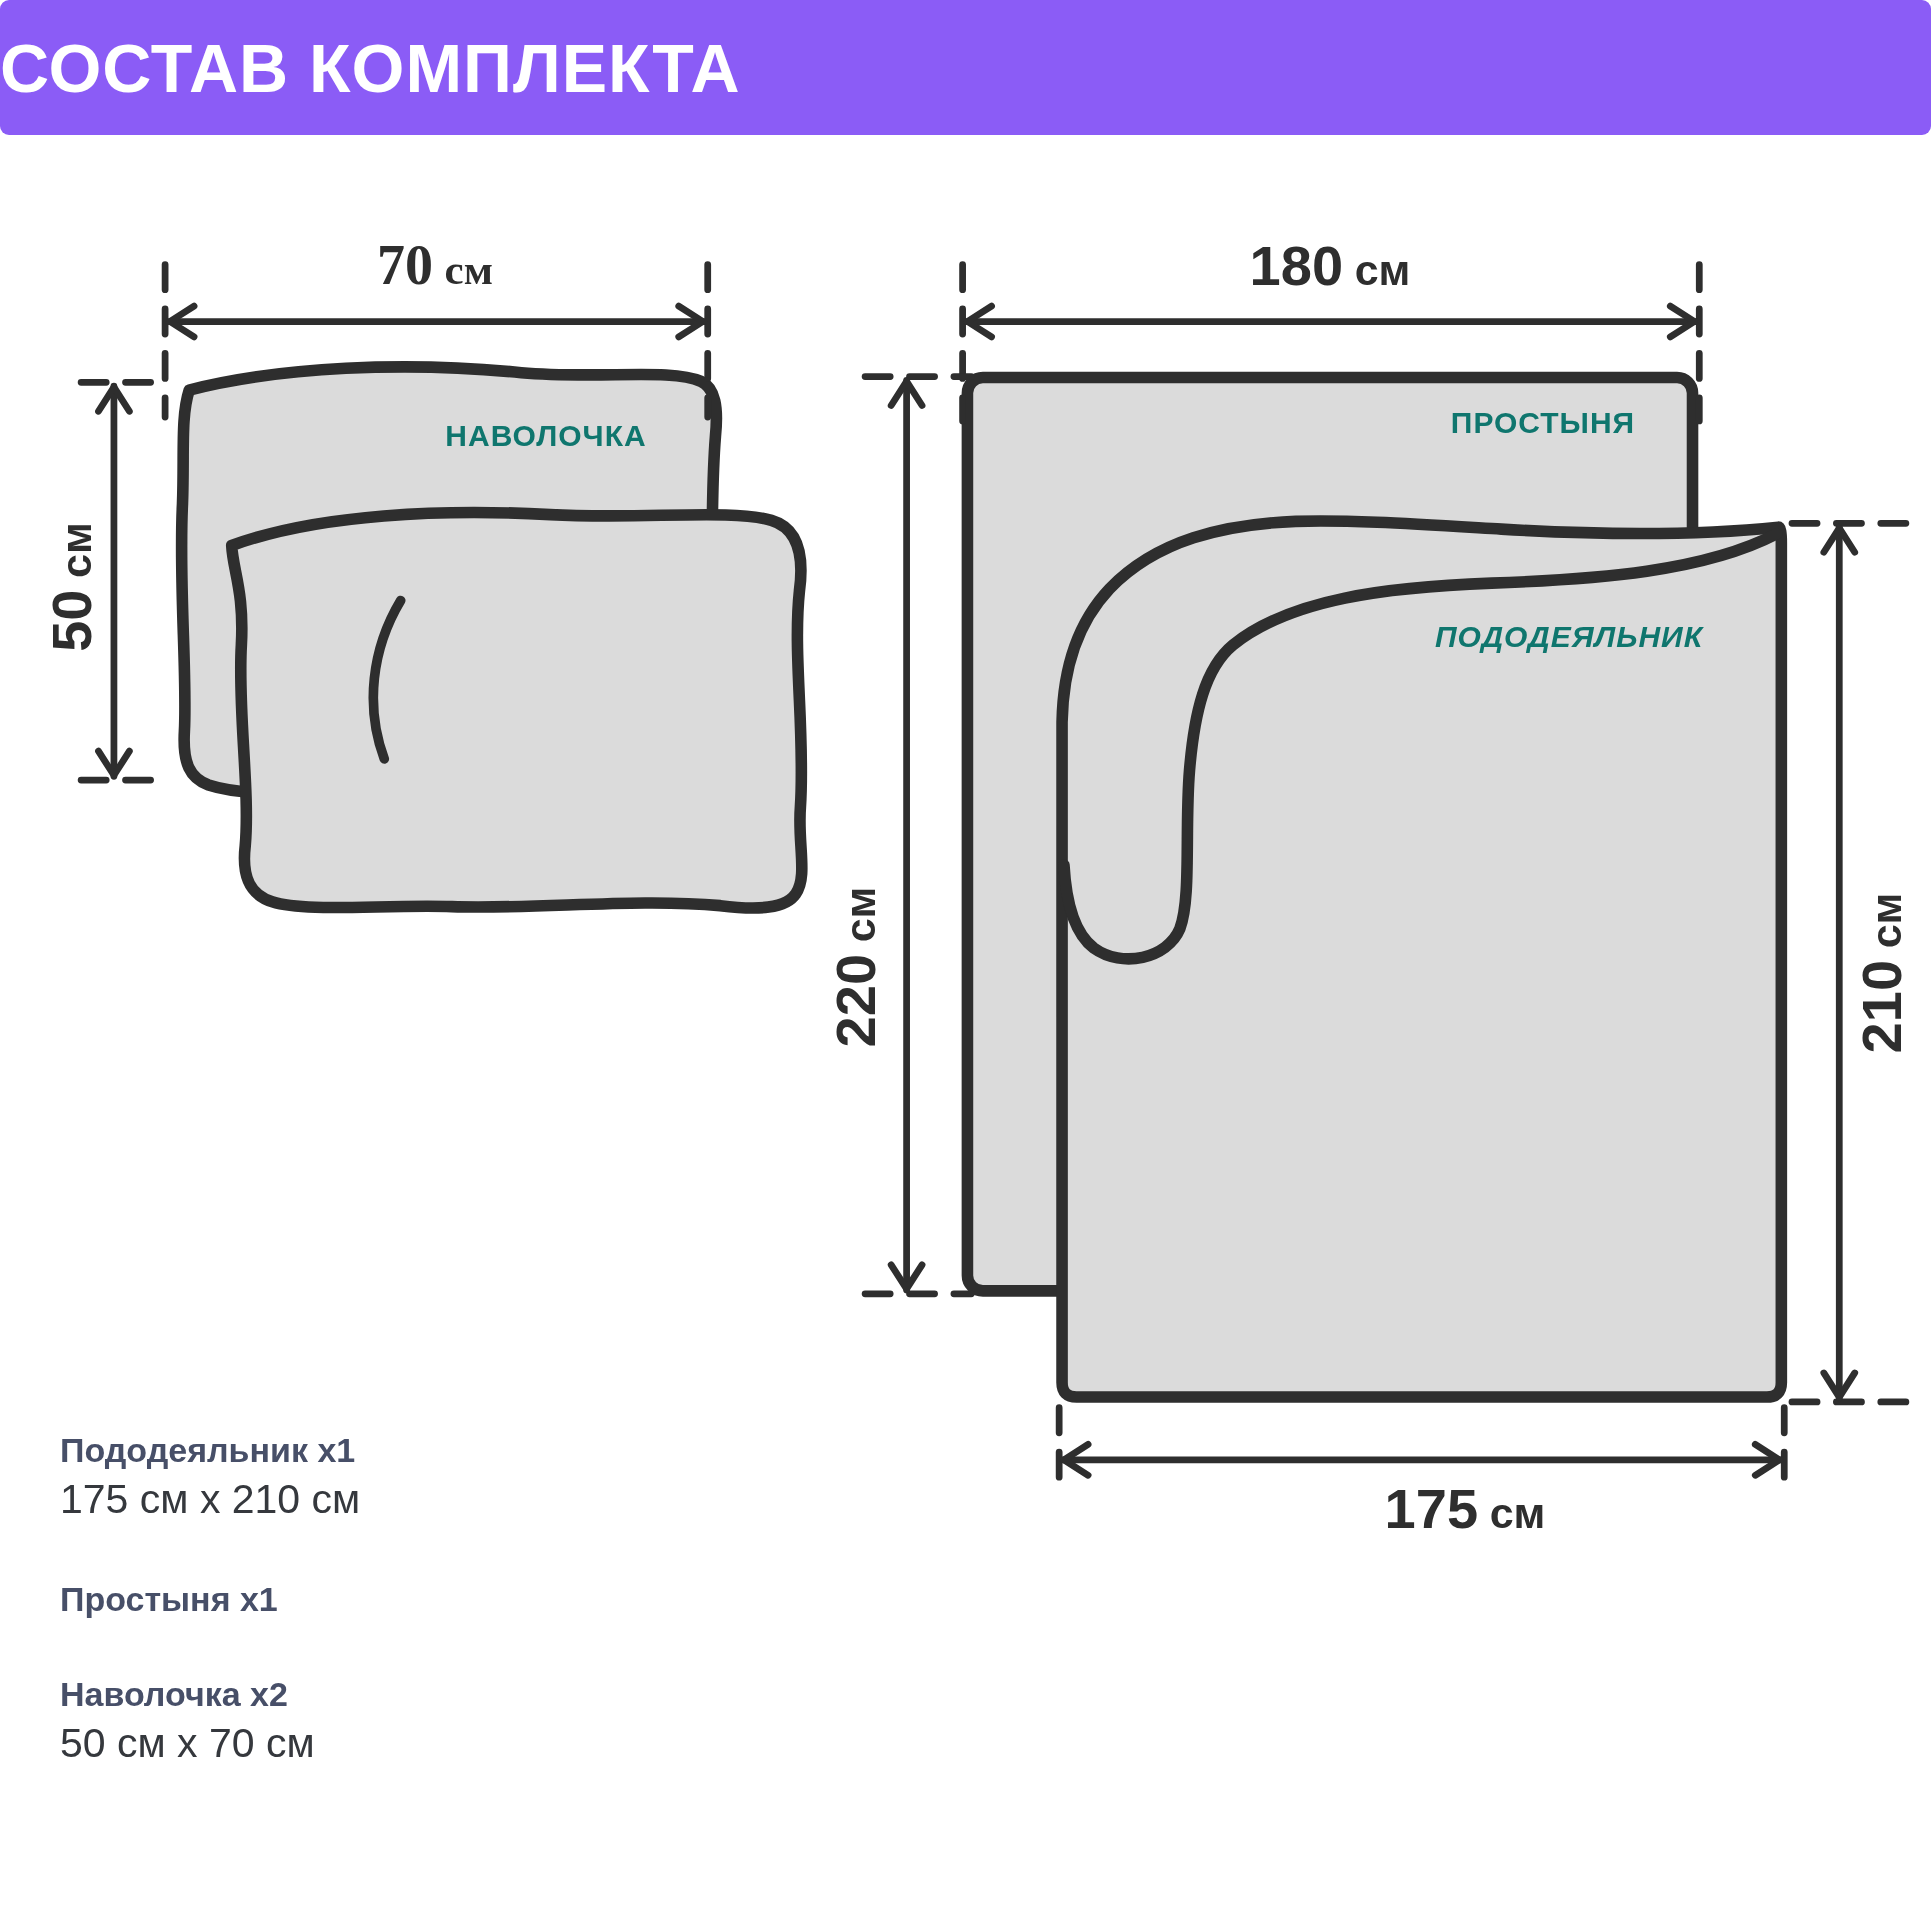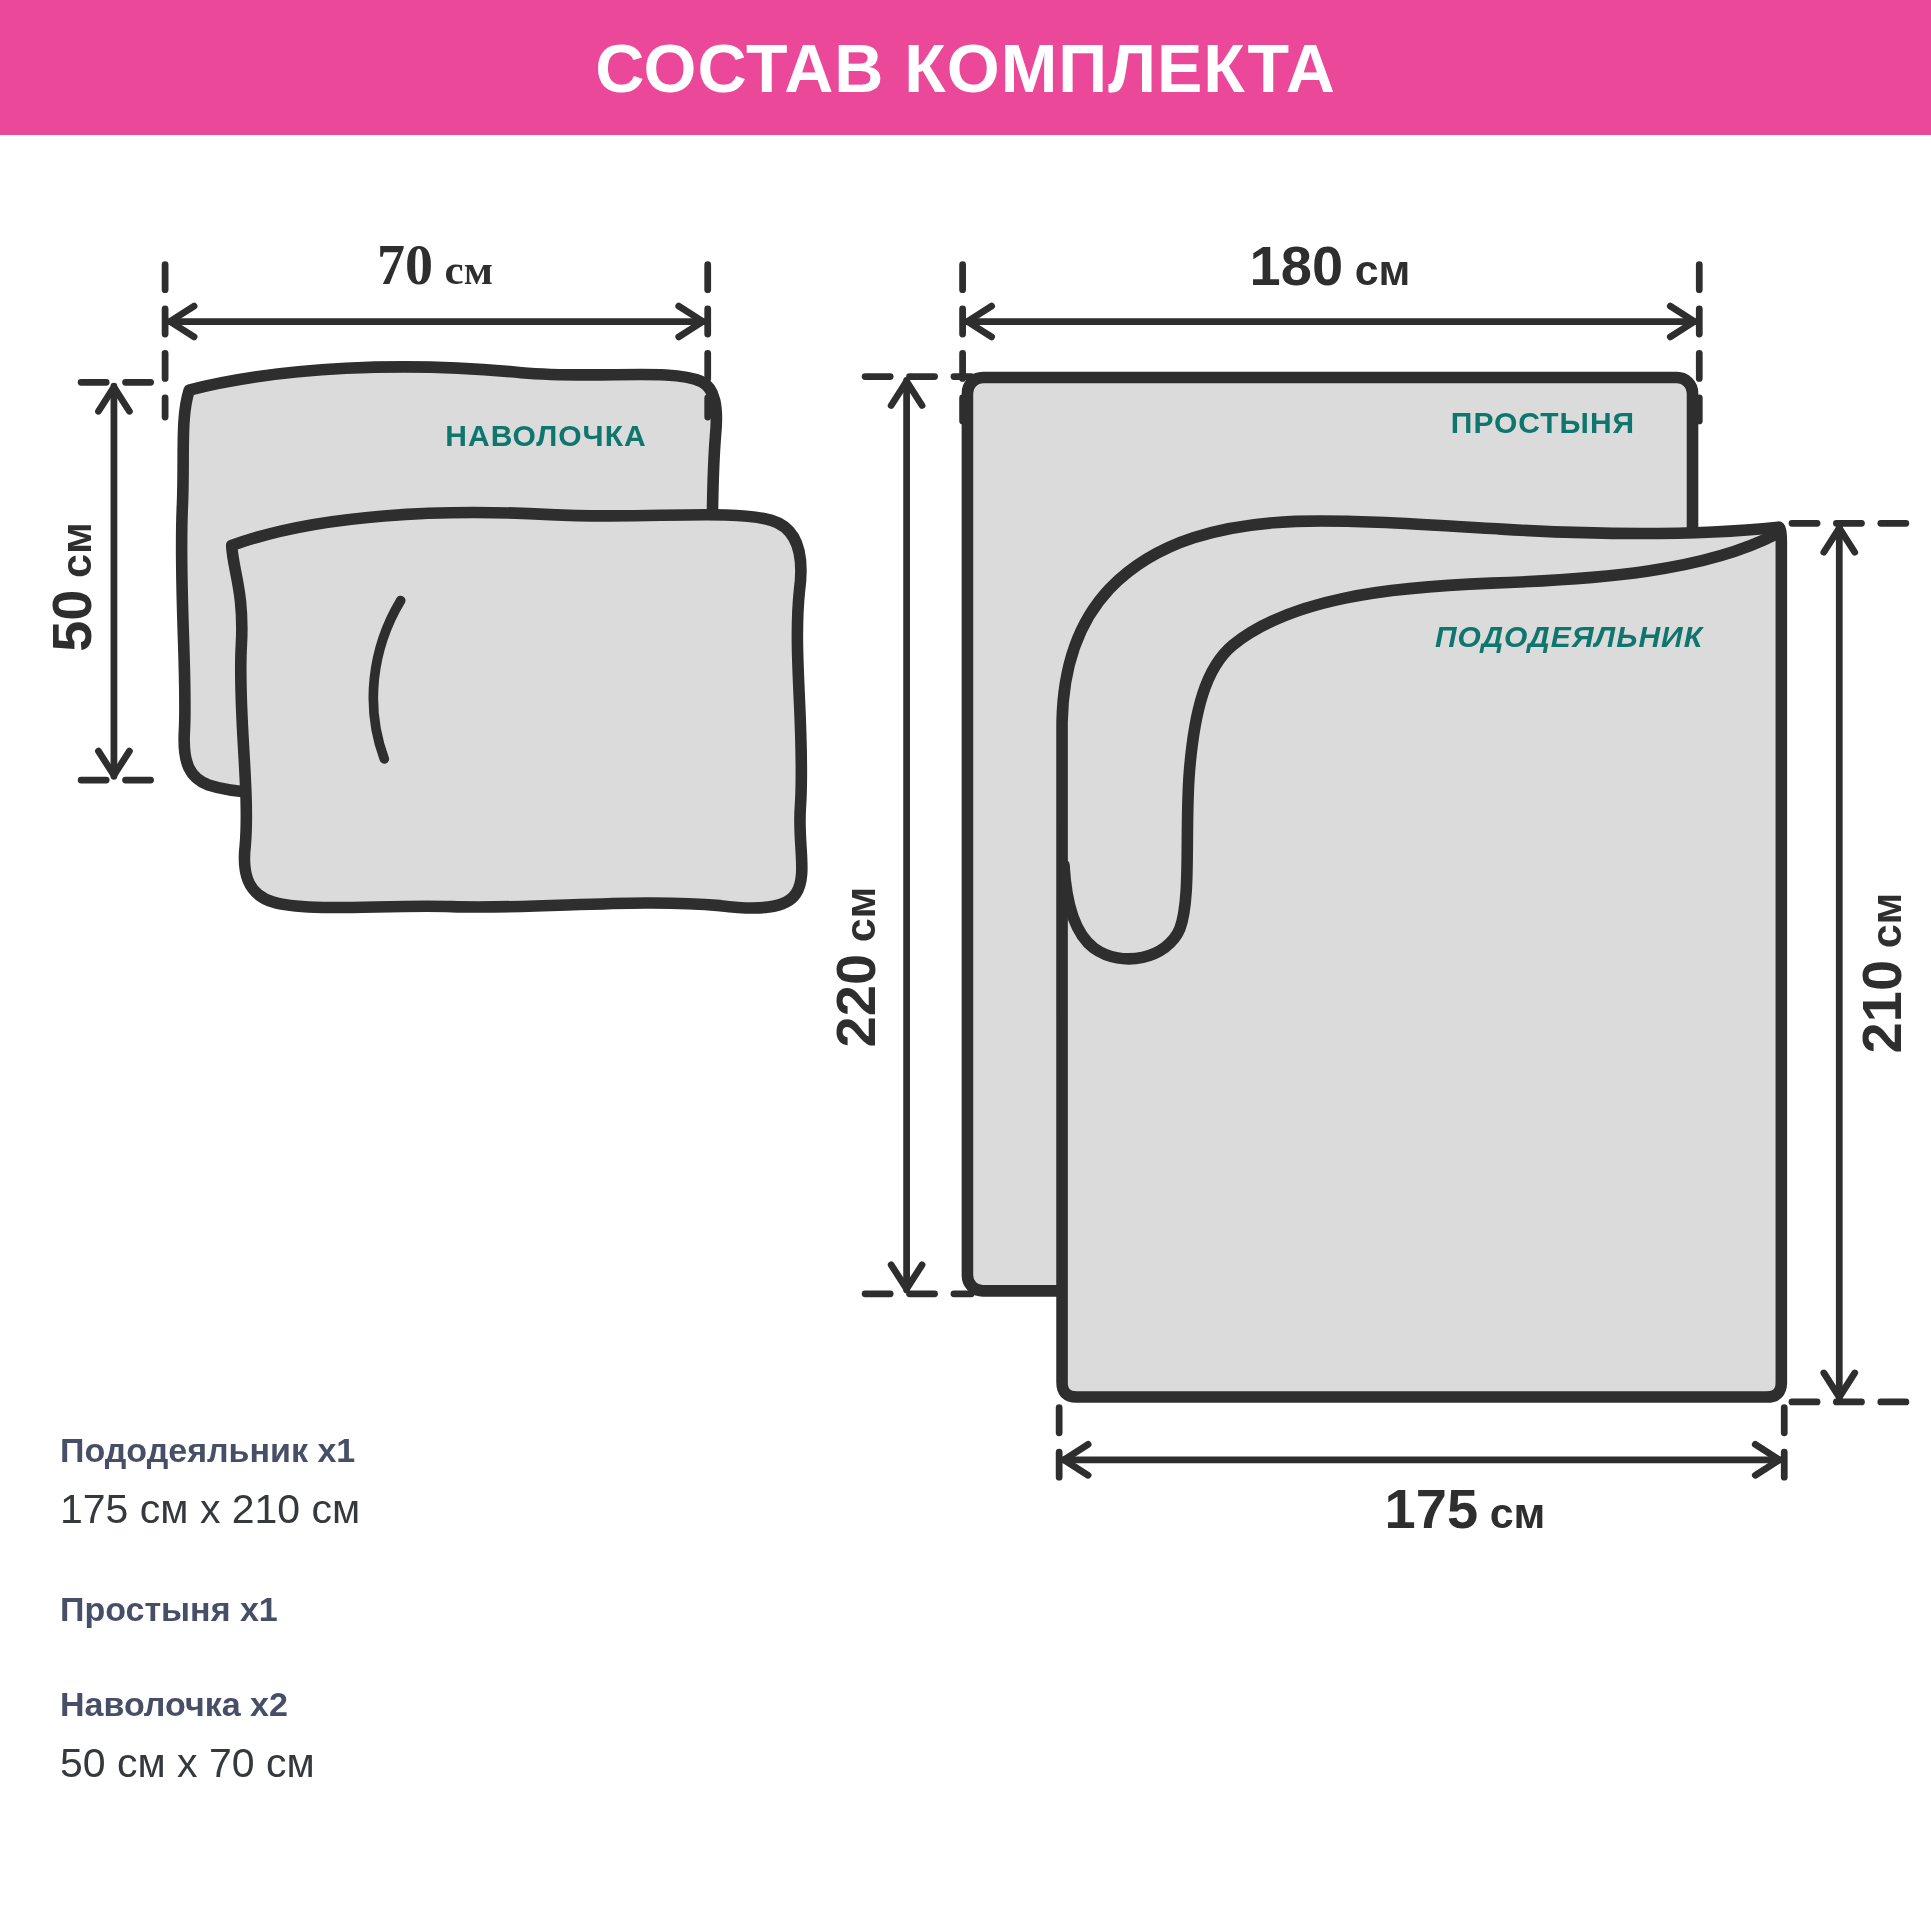--- a/index.html
+++ b/index.html
@@ -10,24 +10,25 @@
     background: #ffffff;
     overflow: hidden;
     font-family: "Liberation Sans", "DejaVu Sans", sans-serif;
   }
 
   
   .header {
     position: absolute;
     left: 0; top: 0;
     width: 1931px; height: 135px;
-    background: #ec4899;
+    background: #8b5cf6;
     display: flex;
     align-items: center;
-    justify-content: center;
+    justify-content: flex-start;
+    border-radius: 9px;
   }
   .header-title {
     color: #ffffff;
     font-size: 68px;
     font-weight: 700;
     letter-spacing: 1px;
     white-space: nowrap;
   }
 
   
@@ -72,21 +73,21 @@
     font-size: 34px;
     font-weight: 600;
     color: #474F68;
     line-height: 1.15;
   }
   .legend-item .item-size {
     font-size: 41px;
     font-weight: 400;
     color: #35383D;
     line-height: 1.2;
-    margin-top: 15px;
+    margin-top: 5px;
   }
 </style>
 </head>
 <body>
 
 <div class="canvas">
 
   <div class="header">
     <div class="header-title">СОСТАВ КОМПЛЕКТА</div>
   </div>

